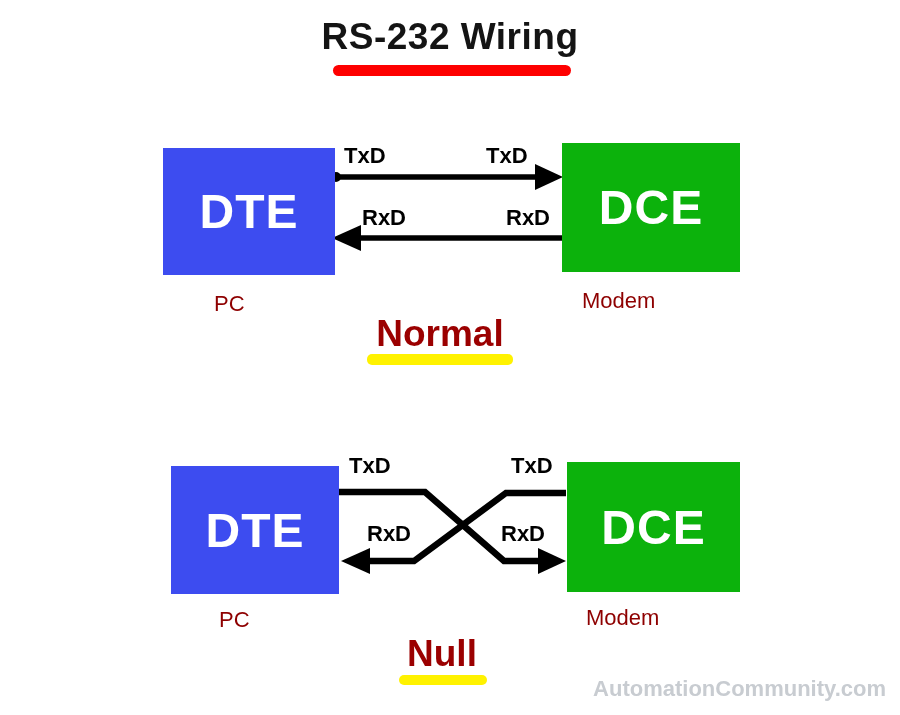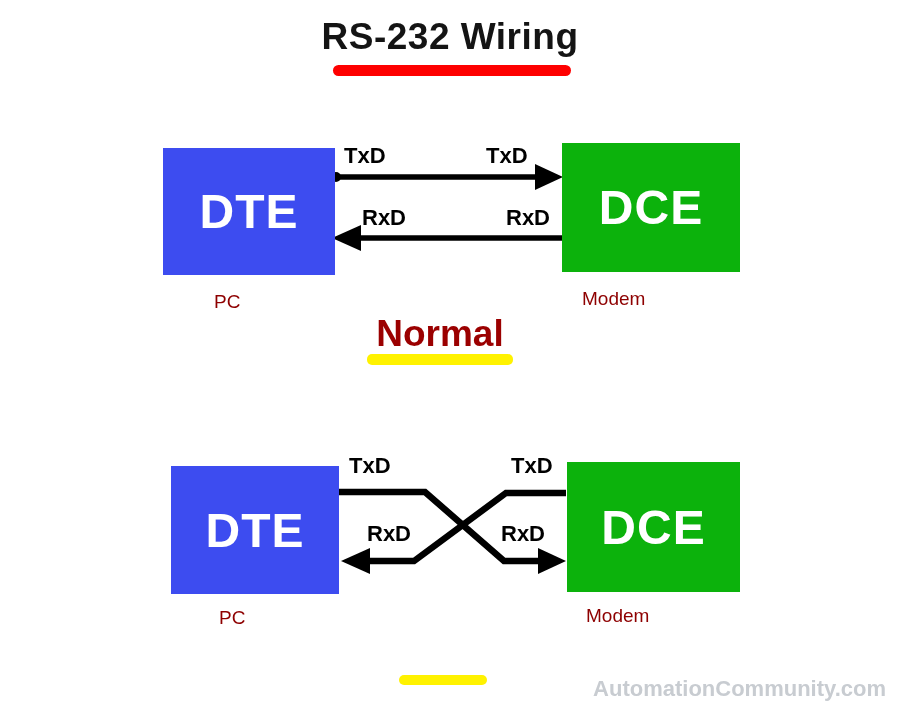--- a/index.html
+++ b/index.html
@@ -47,21 +47,21 @@
   .n-tx-right{left:486px;top:143px;}
   .n-rx-left{left:362px;top:205px;}
   .n-rx-right{left:506px;top:205px;}
 
   .x-tx-left{left:349px;top:453px;}
   .x-tx-right{left:511px;top:453px;}
   .x-rx-left{left:367px;top:521px;}
   .x-rx-right{left:501px;top:521px;}
 
   .device-caption{
-    position:absolute;z-index:3;color:var(--label-red);font-size:19px;font-weight:500;
+    position:absolute;z-index:3;color:var(--label-red);font-size:22px;font-weight:500;
   }
   .pc-normal{left:214px;top:291px;}
   .modem-normal{left:582px;top:288px;}
   .pc-null{left:219px;top:607px;}
   .modem-null{left:586px;top:605px;}
 
   .section-caption{
     position:absolute;z-index:3;width:200px;text-align:center;
     color:var(--caption-red);font-size:37px;font-weight:bold;
   }
@@ -129,17 +129,18 @@
   <div class="device-box box-green dce-null">DCE</div>
 
   <div class="wire-label x-tx-left">TxD</div>
   <div class="wire-label x-tx-right">TxD</div>
   <div class="wire-label x-rx-left">RxD</div>
   <div class="wire-label x-rx-right">RxD</div>
 
   <div class="device-caption pc-null">PC</div>
   <div class="device-caption modem-null">Modem</div>
 
+  <div class="section-caption caption-null">Null</div>
   <div class="caption-highlight highlight-null"></div>
 
   <div class="watermark">AutomationCommunity.com</div>
 
 </div>
 
 </body></html>

